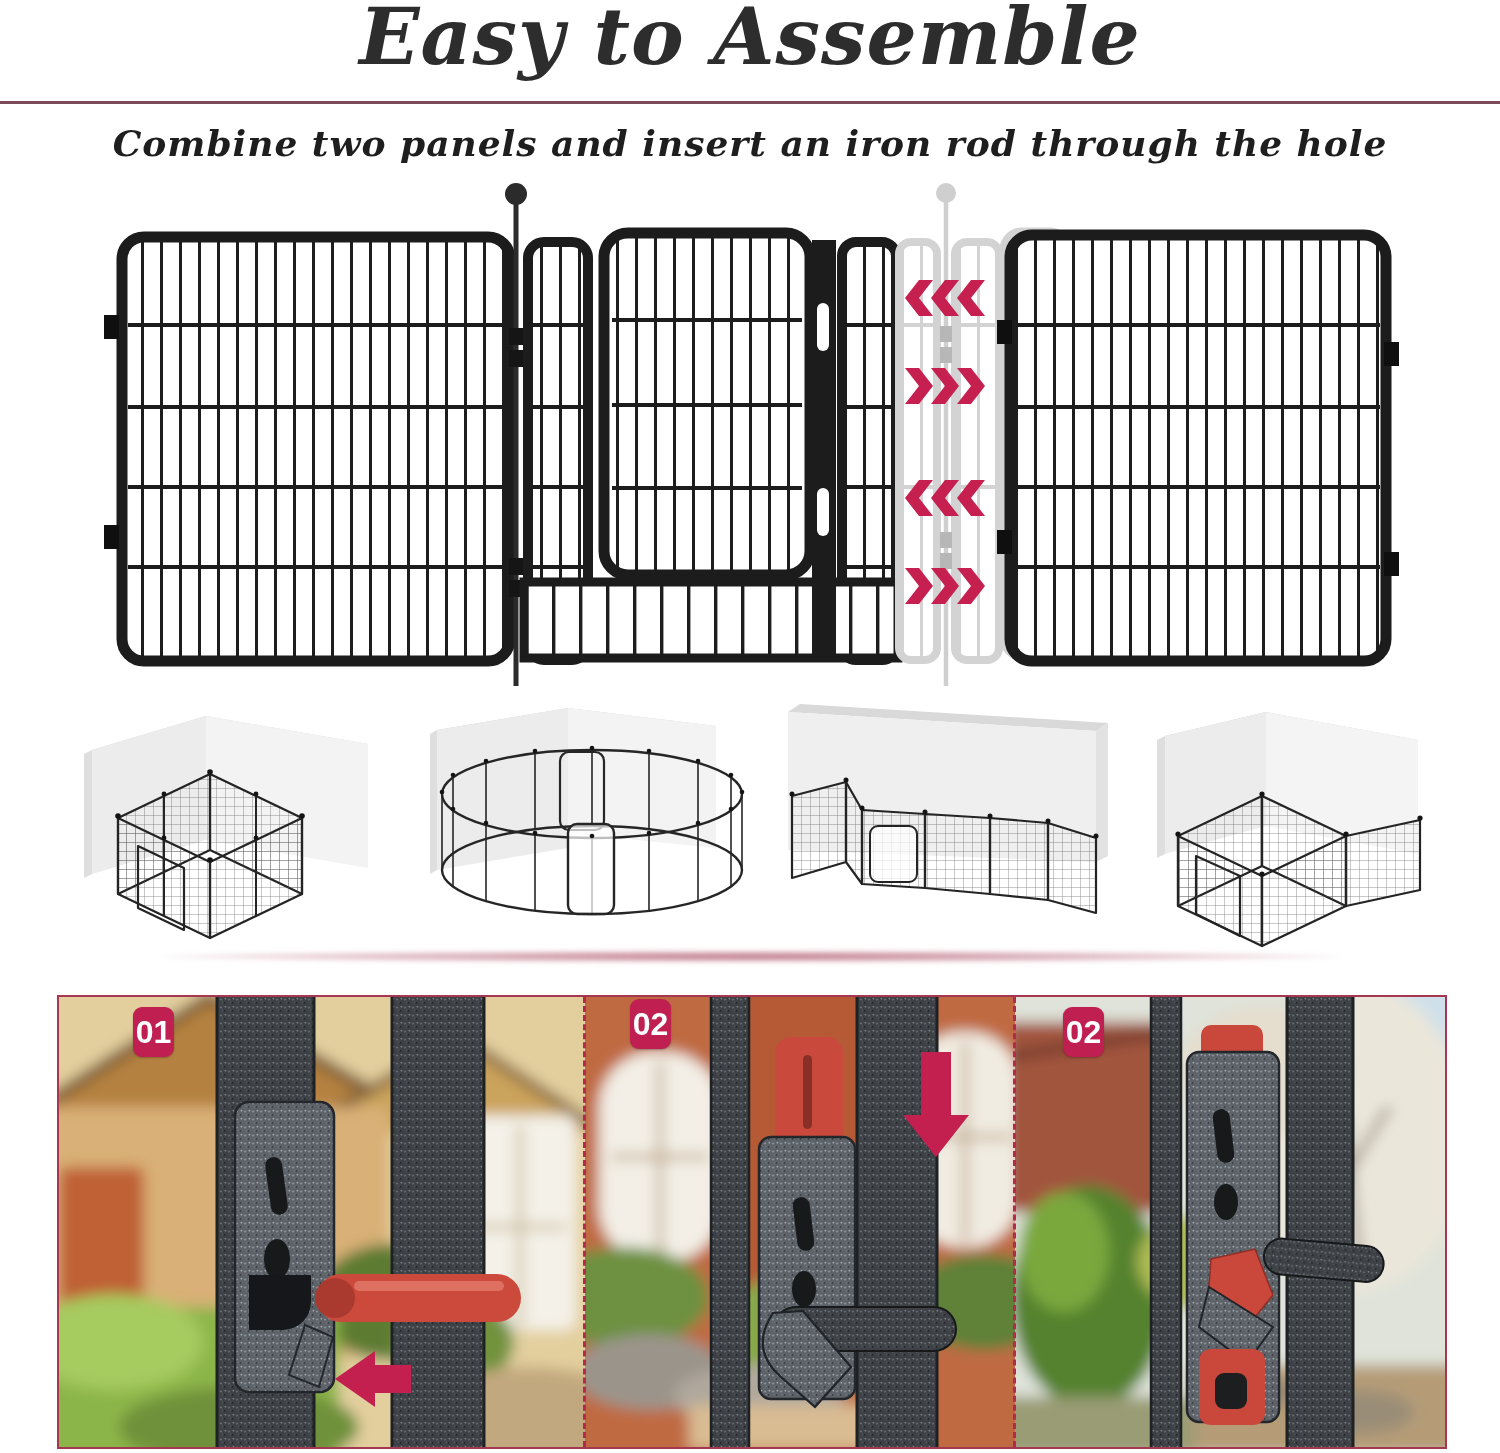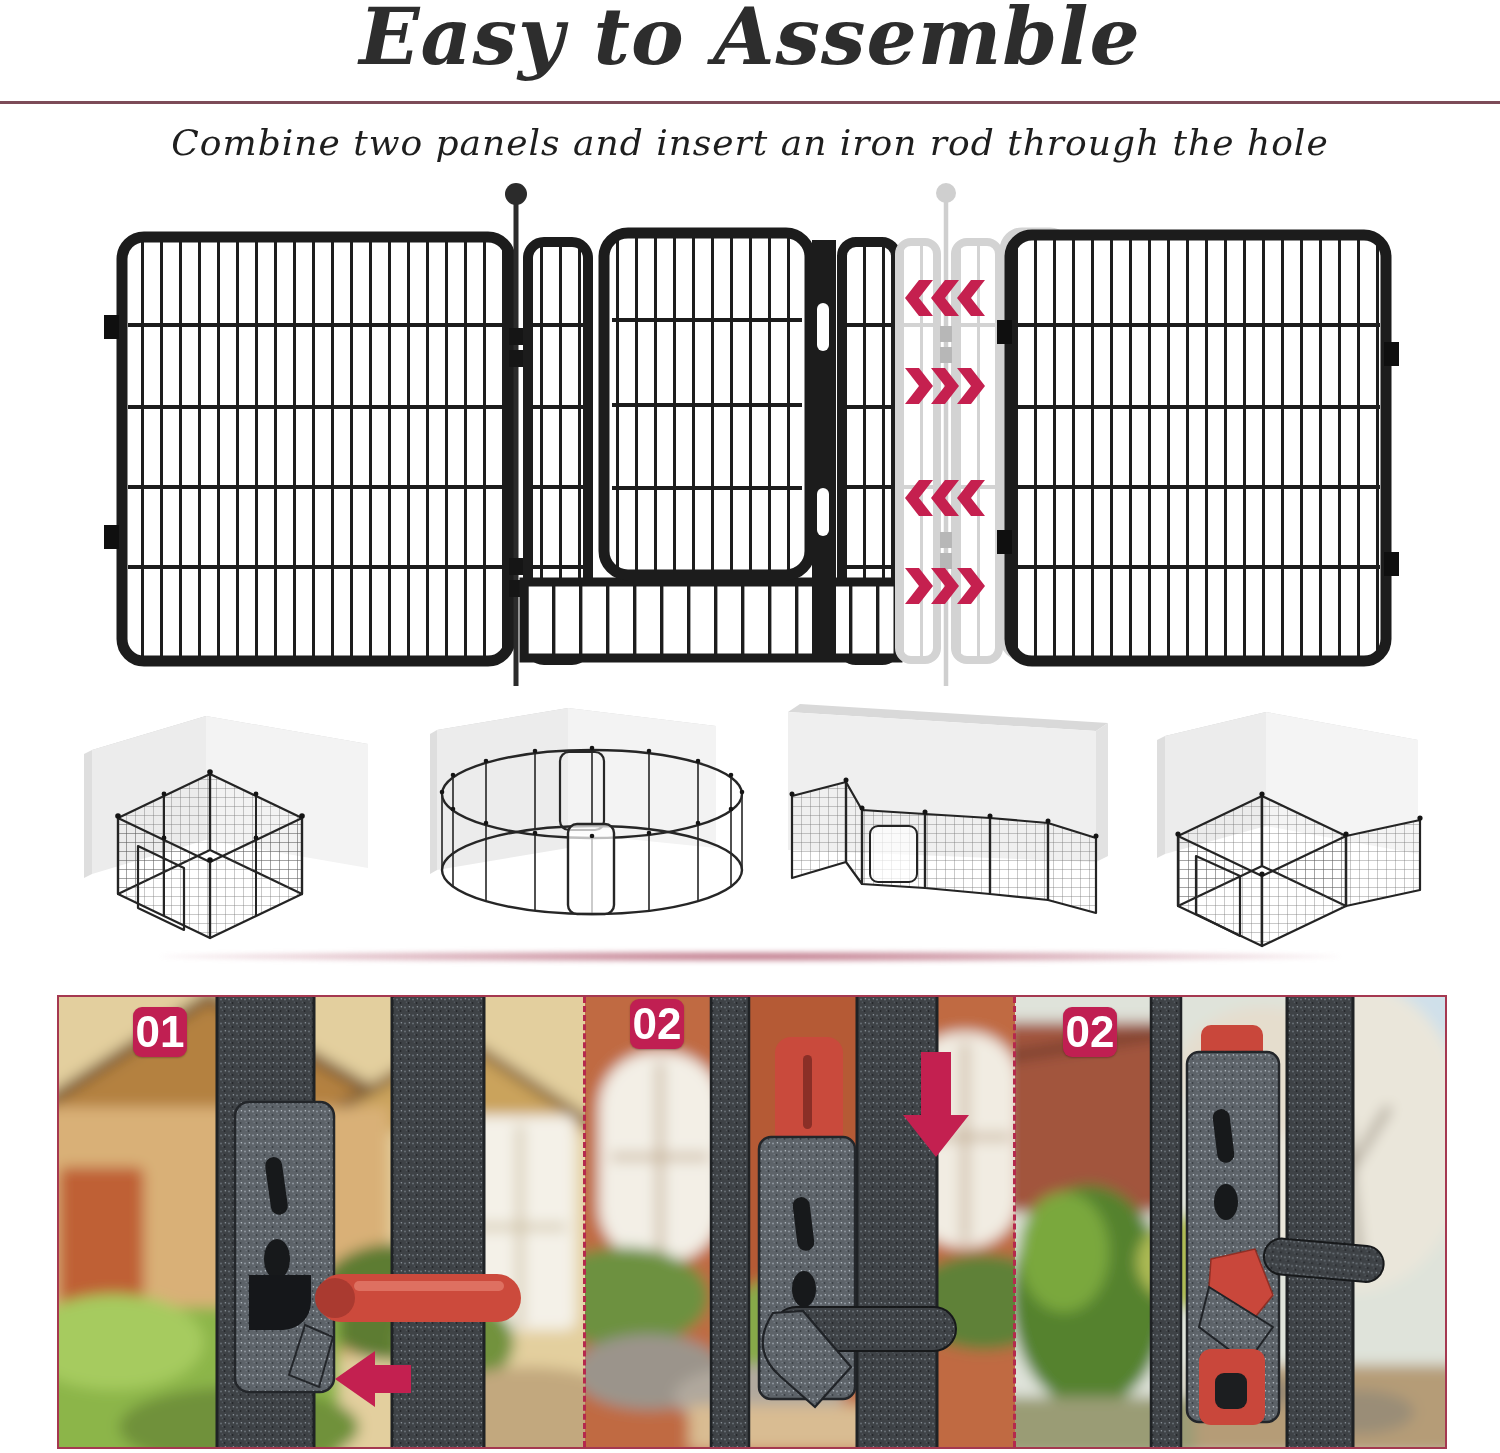--- a/index.html
+++ b/index.html
@@ -9,38 +9,38 @@
   .page-title{
     left:0;top:-6px;width:1500px;text-align:center;
     font-family:"DejaVu Serif","Liberation Serif",serif;
     font-style:italic;font-weight:bold;font-size:79px;line-height:1.08;
     color:#2d2d2d;letter-spacing:1px;margin:0;
   }
   .title-divider{left:0;top:101px;width:1500px;height:3px;background:#7c4b58;}
   .subtitle{
     left:0;top:122px;width:1500px;text-align:center;
     font-family:"DejaVu Serif","Liberation Serif",serif;
-    font-style:italic;font-weight:normal;font-size:36px;color:#1e1e1e;
+    font-style:italic;font-weight:bold;font-size:36px;color:#1e1e1e;
     letter-spacing:1px;
   }
   .glow-band{
     left:160px;top:950px;width:1180px;height:13px;border-radius:50%;
     background:radial-gradient(ellipse at center,rgba(174,84,106,.8) 0%,rgba(193,121,139,.4) 48%,rgba(255,255,255,0) 75%);
     filter:blur(2px);
   }
   .photo-block{
     left:57px;top:995px;width:1390px;height:454px;
     border:2px solid #a53850;box-sizing:border-box;overflow:hidden;background:#cdbfa5;
   }
   .dash-divider{
     top:0;height:450px;width:0;border-left:3px dashed #b5294d;
   }
   .step-badge{
-    width:54px;height:50px;background:#c01f52;border-radius:9px;
-    color:#ffffff;font-weight:bold;font-size:44px;line-height:50px;text-align:center;
+    width:41px;height:50px;background:#c01f52;border-radius:9px;
+    color:#ffffff;font-weight:bold;font-size:32px;line-height:50px;text-align:center;
     box-shadow:0 1px 2px rgba(0,0,0,.25);
   }
 </style>
 </head>
 <body>
 
 <h1 class="abs page-title">Easy to Assemble</h1>
 <div class="abs title-divider"></div>
 <div class="abs subtitle">Combine two panels and insert an iron rod through the hole</div>
 

